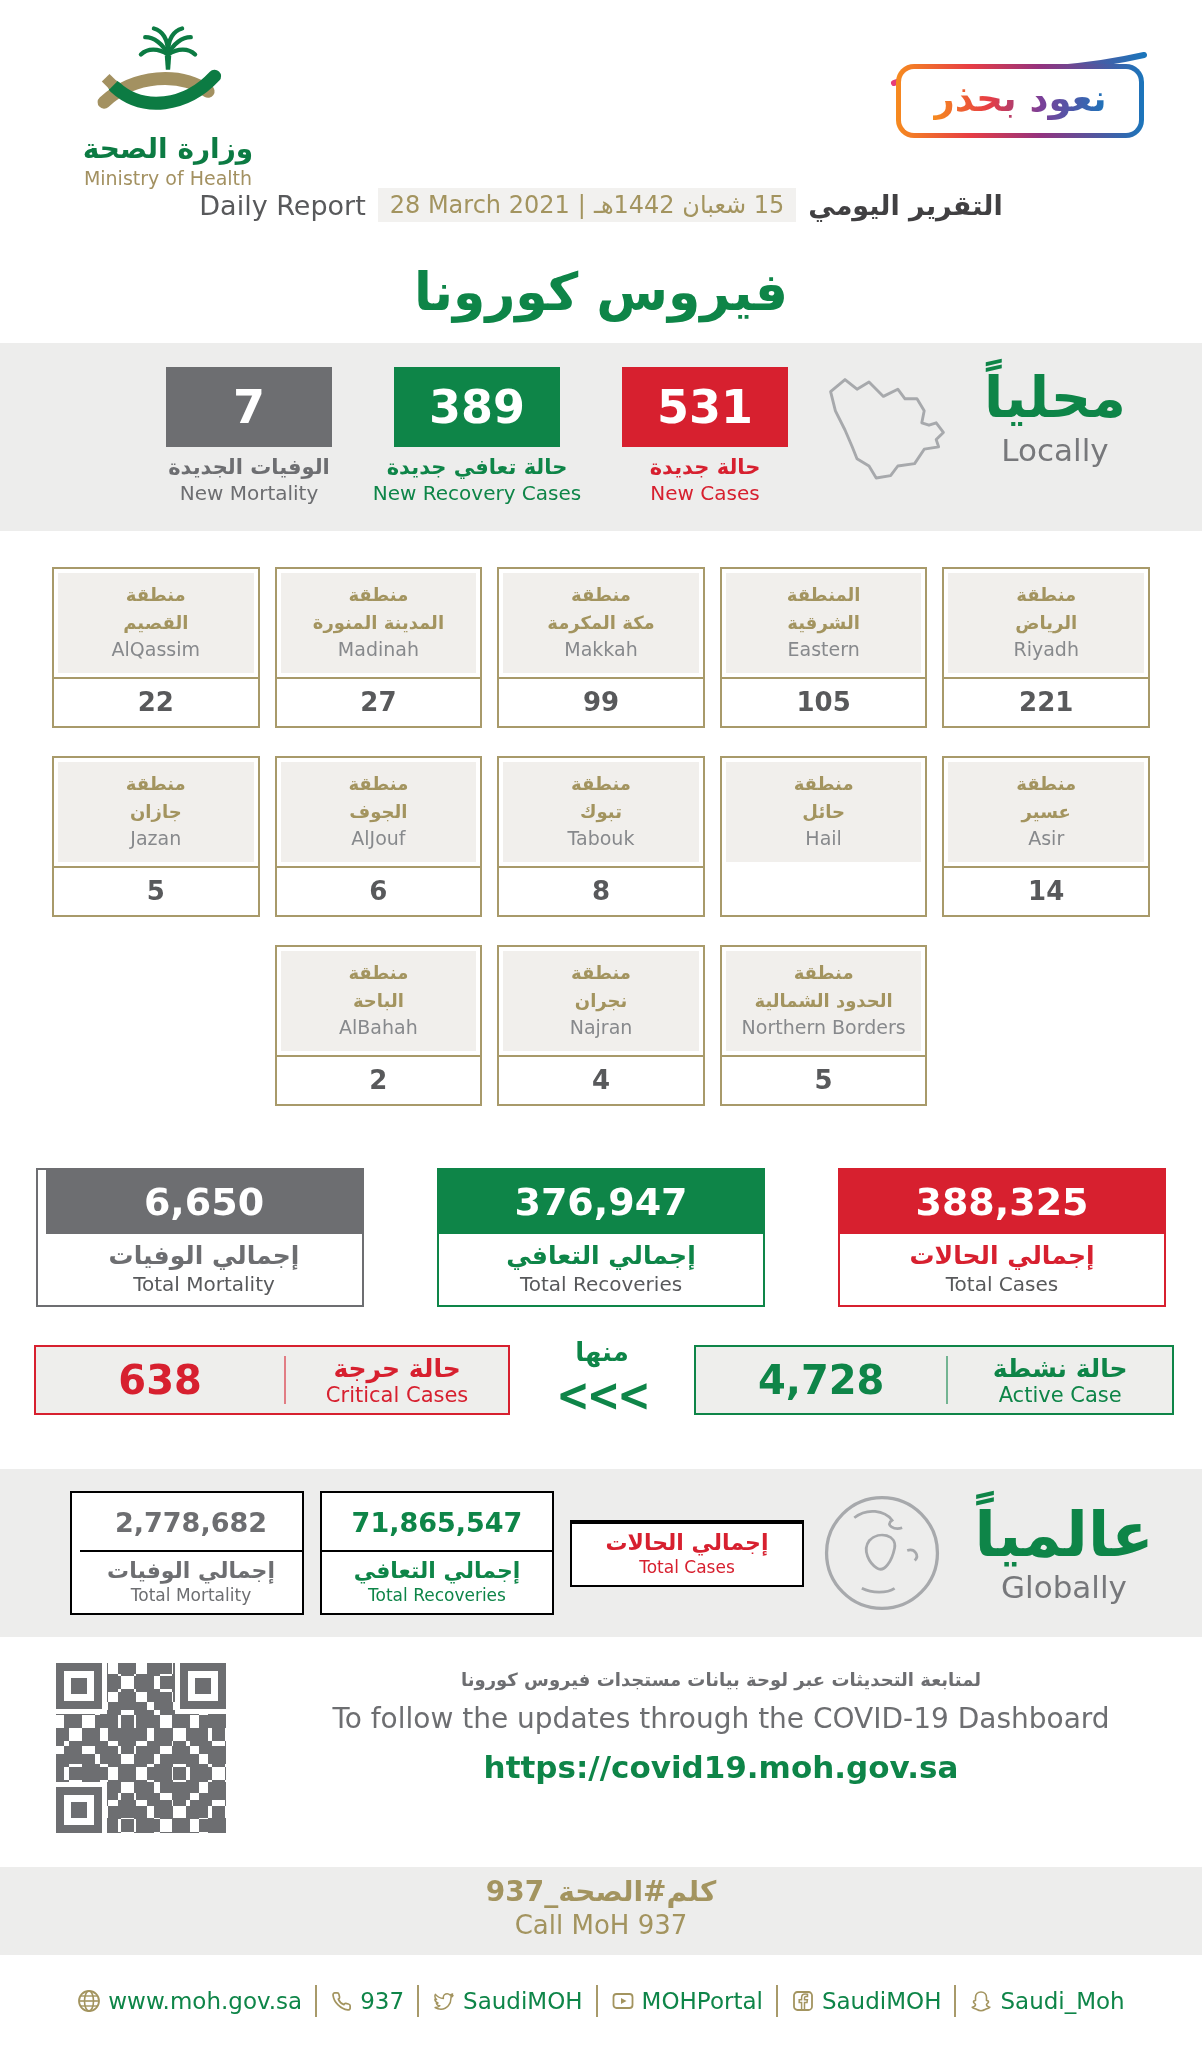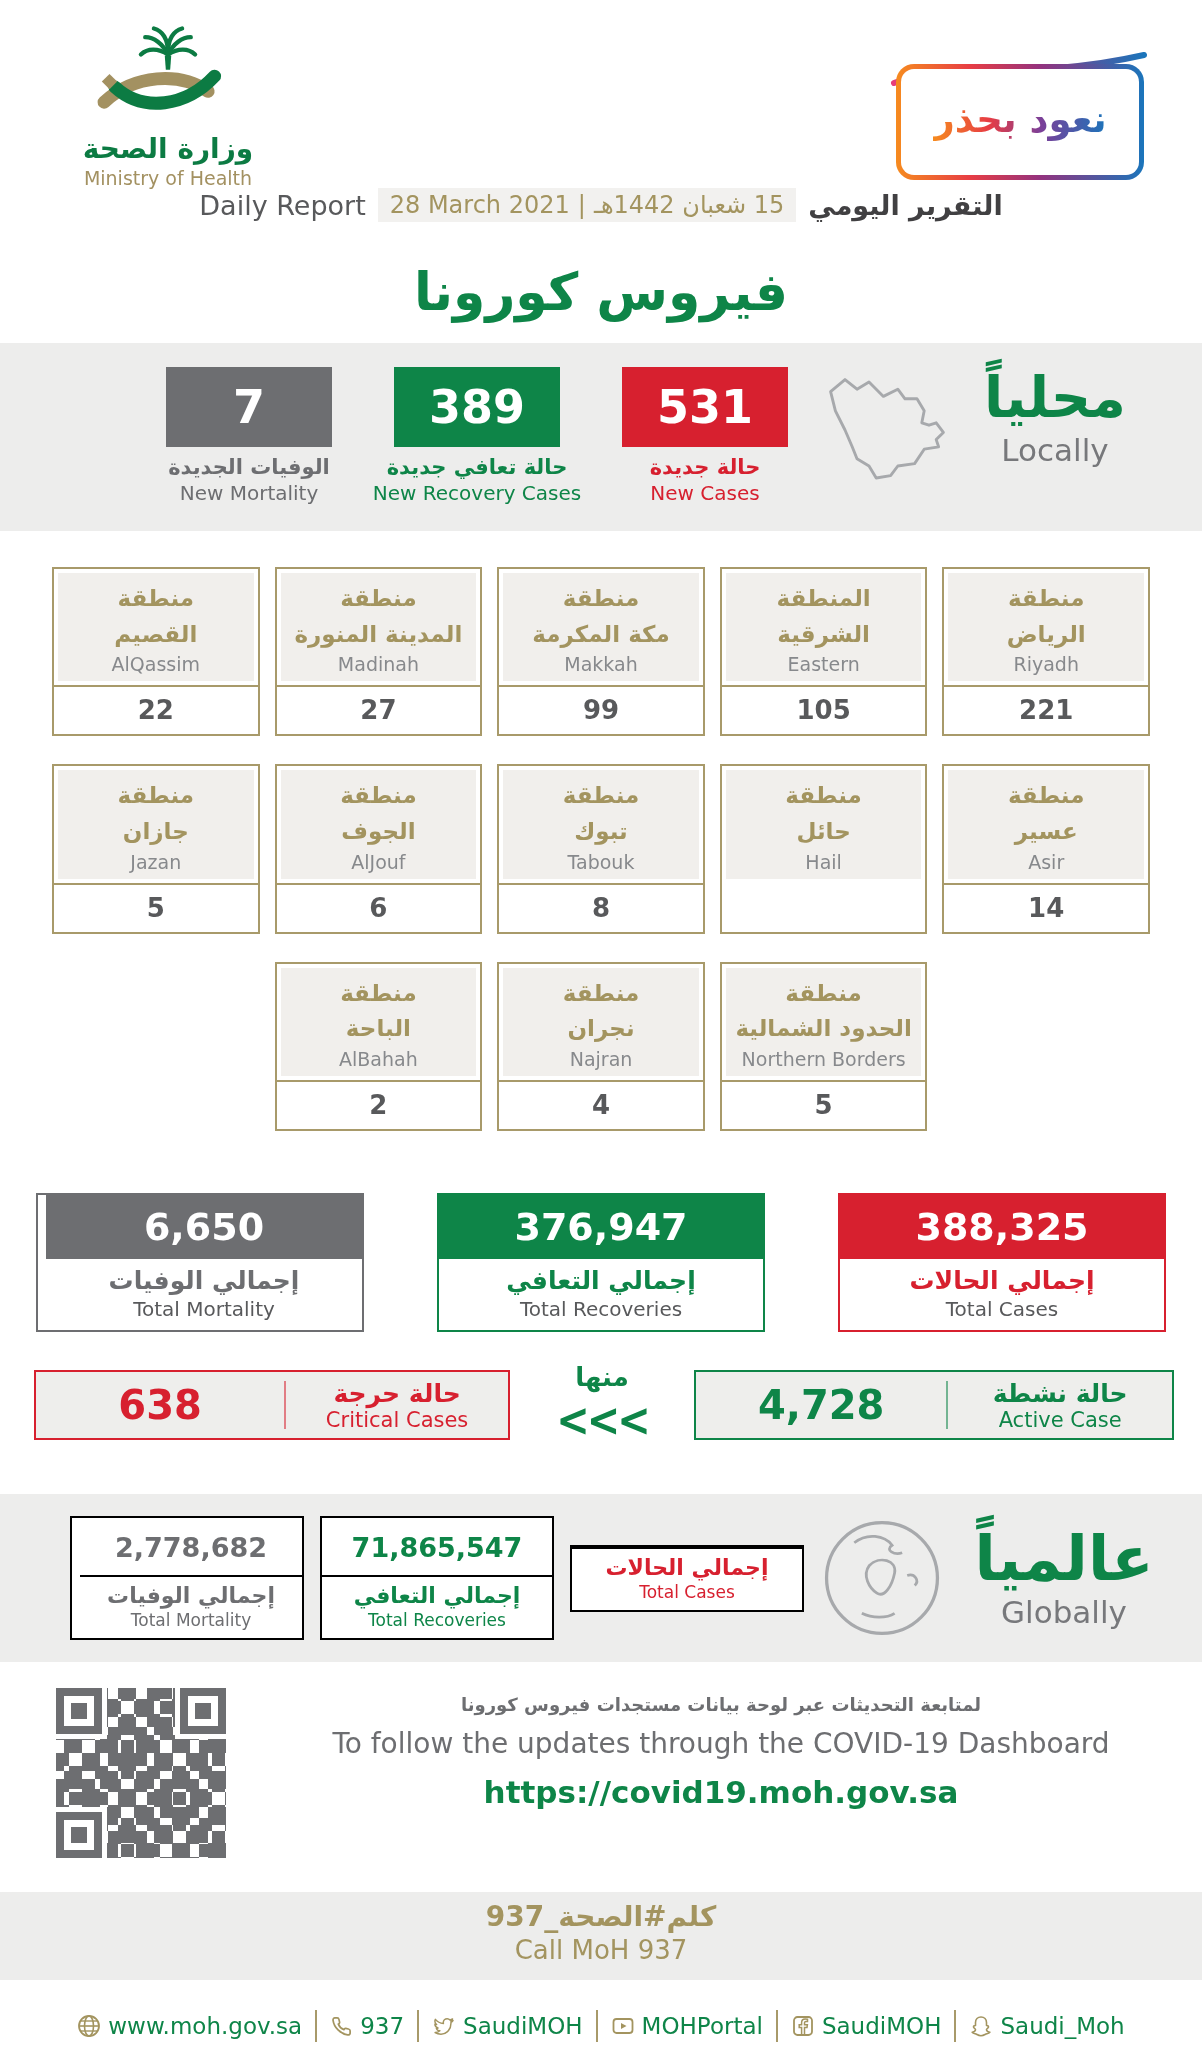--- a/index.html
+++ b/index.html
@@ -8,21 +8,21 @@
   }
   *{margin:0;padding:0;box-sizing:border-box;}
   body{background:#fff;font-family:"DejaVu Sans","Liberation Sans",sans-serif;}
   .page{width:1202px;height:2048px;margin:0 auto;background:#fff;position:relative;overflow:hidden;}
 
   
   .top{height:188px;position:relative;}
   .logo{position:absolute;left:58px;top:22px;width:220px;text-align:center;}
   .logo-ar{color:#0c7b43;font-size:28px;font-weight:bold;margin-top:2px;}
   .logo-en{color:#a39161;font-size:19px;margin-top:2px;}
-  .badge{position:absolute;top:64px;right:58px;width:248px;height:116px;}
+  .badge{position:absolute;top:64px;right:58px;width:248px;height:74px;}
   .badge-frame{position:absolute;inset:0;border-radius:18px;padding:5px;
     background:linear-gradient(90deg,#f68b1f,#e73d44 30%,#94327e 58%,#1b75bb);}
   .badge-inner{width:100%;height:100%;border-radius:13px;background:#fff;
     display:flex;align-items:center;justify-content:center;}
   .badge-text{font-size:37px;font-weight:bold;direction:rtl;
     background:linear-gradient(90deg,#f68b1f,#e73d44 32%,#7b3f98 62%,#1b75bb);
     -webkit-background-clip:text;background-clip:text;color:transparent;padding-bottom:6px;}
   .badge-swoosh{position:absolute;top:-15px;left:-8px;}
 
   
@@ -49,21 +49,21 @@
   .stat .l-en{font-size:20px;margin-top:2px;}
   .bg-red{background:var(--red);} .bg-green{background:var(--green);} .bg-gray{background:var(--mdgray);}
   .c-red{color:var(--red);} .c-green{color:var(--green);} .c-gray{color:var(--mdgray);}
 
   
   .rgrid{direction:rtl;display:grid;grid-template-columns:repeat(5,1fr);
     column-gap:15px;row-gap:28px;margin:36px 52px 0 52px;}
   .rcard{border:2px solid var(--goldbrd);background:#fff;}
   .rhead-wrap{padding:4px 4px 0 4px;}
   .rhead{background:var(--cardhead);text-align:center;padding:8px 2px 6px 2px;min-height:100px;}
-  .r-ar{color:var(--gold);font-size:23px;font-weight:bold;line-height:1.55;}
+  .r-ar{color:var(--gold);font-size:18px;font-weight:bold;line-height:1.55;}
   .r-en{color:#87898c;font-size:19px;margin-top:1px;text-align:center;}
   .rnum{border-top:2px solid var(--goldbrd);margin-top:4px;text-align:center;
     font-size:26px;font-weight:bold;color:#58595b;padding:8px 0 9px 0;}
 
   
   .totals{display:flex;direction:rtl;justify-content:space-between;margin:62px 36px 0 36px;}
   .tcard{width:328px;text-align:center;border:2px solid;}
   .tcard .thead{height:64px;display:flex;align-items:center;justify-content:center;}
   .tcard .thead .num{color:#fff;font-size:38px;font-weight:bold;}
   .tcard .tbody{background:#fff;padding:7px 0 9px 0;}

